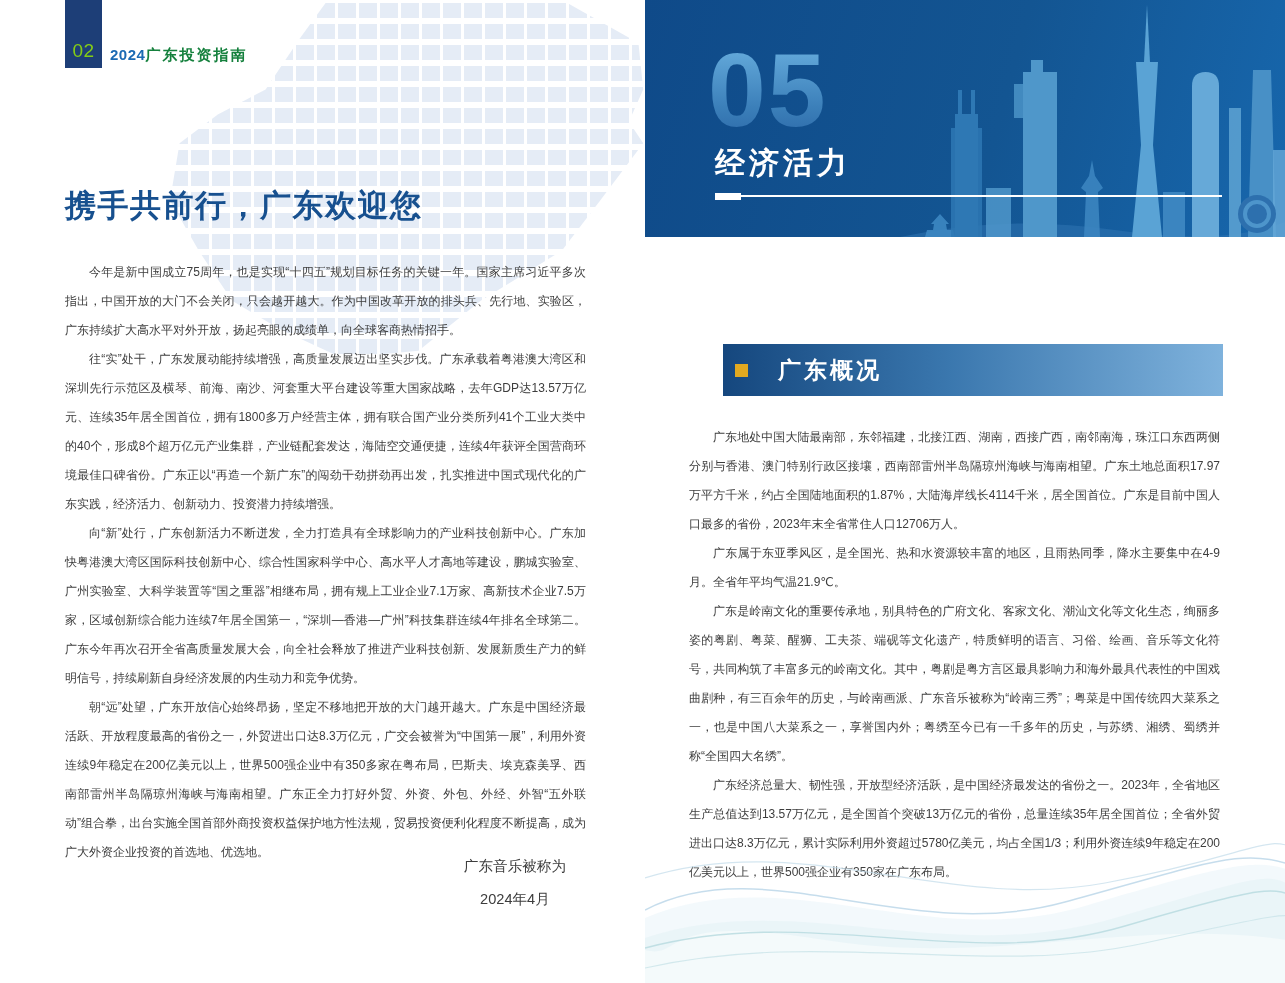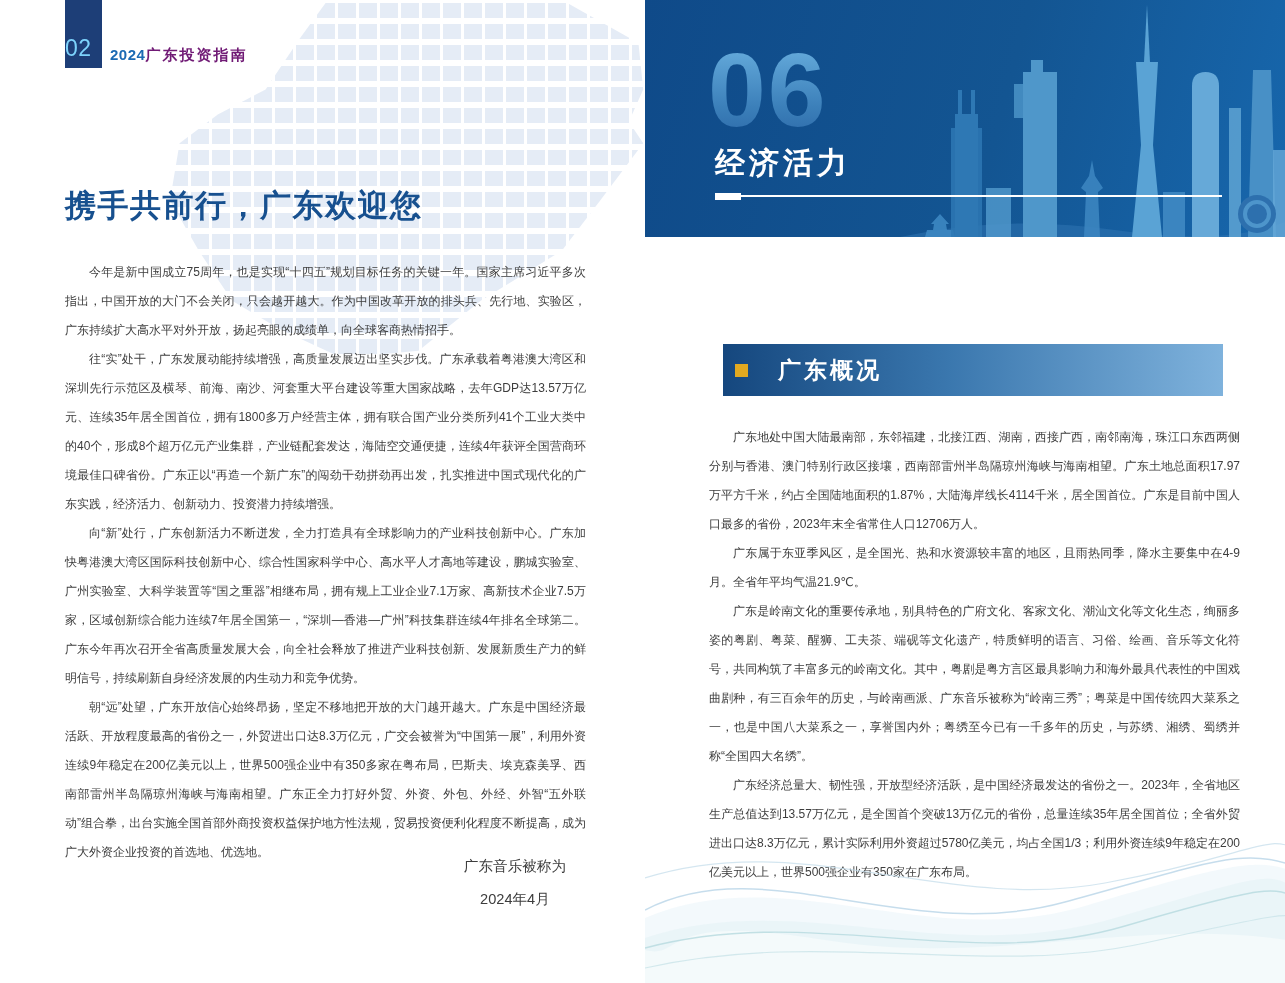--- a/index.html
+++ b/index.html
@@ -12,25 +12,25 @@
   .map-watermark{position:absolute;left:170px;top:0;width:478px;height:358px;opacity:.9;
     background-image:
       linear-gradient(to bottom,#ffffff 0 3px,transparent 3px 18px,#ffffff 18px 21px),
       linear-gradient(to right,#e3eaf5 0 18px,#ffffff 18px 21px);
     background-size:21px 21px,21px 21px;
     clip-path:polygon(33% 0,82% 0,90% 6%,98% 12%,99% 25%,96% 34%,99% 40%,90% 56%,82% 70%,
       65% 84%,52% 98%,36% 100%,23% 92%,13% 84%,6% 70%,0 56%,2% 40%,10% 32%,20% 25%,27% 11%);
   }
 
   .pageno-bar{position:absolute;left:65px;top:0;width:37px;height:68px;background:#1d3e77;}
-  .pageno{position:absolute;left:0;bottom:6px;width:100%;
-          color:#7dd3fc;font-size:23px;letter-spacing:.5px;}
+  .pageno{position:absolute;left:0;bottom:6px;width:100%;text-align:center;
+          color:#84cc16;font-size:19px;letter-spacing:.5px;}
   .doc-title{position:absolute;left:110px;top:46px;font-size:15px;font-weight:bold;letter-spacing:.5px;}
   .doc-title .year{color:#1b6ab3;}
-  .doc-title .doc-name{color:#701a75;letter-spacing:2px;}
+  .doc-title .doc-name{color:#15803d;letter-spacing:2px;}
 
   .welcome-title{position:absolute;left:65px;top:185px;margin:0;font-size:31px;font-weight:bold;
                  color:#17508f;letter-spacing:1.5px;white-space:nowrap;}
 
   .body-text{font-size:12px;line-height:29px;color:#3d3d3d;text-align:justify;}
   .body-text p{margin:0;text-indent:2em;}
   .body-left{position:absolute;left:65px;top:258px;width:521px;}
 
   .signature{position:absolute;left:65px;top:850px;width:521px;text-align:right;
              font-size:14.6px;color:#3d3d3d;}
@@ -52,21 +52,21 @@
                 display:flex;align-items:center;}
   .rule-thick{width:26px;height:7px;background:#ffffff;}
   .rule-thin{flex:1;height:2px;background:#ffffff;}
 
   .section-bar{position:absolute;left:78px;top:344px;width:500px;height:52px;
                background:linear-gradient(90deg,#15477e 0%,#3a77ae 45%,#7fb2dc 100%);
                display:flex;align-items:center;gap:20px;}
   .bullet{width:13px;height:13px;background:#e2a920;margin-left:12px;flex:0 0 auto;}
   .section-title{color:#ffffff;font-size:23px;font-weight:bold;letter-spacing:3px;margin-left:10px;}
 
-  .body-right{position:absolute;left:64px;top:423px;width:531px;}
+  .body-right{position:absolute;left:44px;top:423px;width:531px;}
 
   .waves{position:absolute;left:0;bottom:0;width:640px;height:165px;}
 </style>
 </head>
 <body>
 
 <div class="canvas">
 
   <section class="page-left">
     <div class="map-watermark"></div>
@@ -127,21 +127,21 @@
 
         <rect x="344" y="108" width="12" height="129" fill="#5aa0d0" opacity="0.9"></rect>
 
         <path d="M363 237 L368 70 L386 70 L391 237 Z" fill="#4890c6"></path>
 
         <rect x="388" y="150" width="12" height="87" fill="#66a9d8" opacity="0.8"></rect>
 
         <circle cx="372" cy="214" r="19" fill="#2d70ae"></circle>
         <circle cx="372" cy="214" r="12" fill="none" stroke="#4d95cb" stroke-width="4"></circle>
       </svg>
-      <div class="chapter-number">06</div>
+      <div class="chapter-number">05</div>
       <div class="chapter-title">经济活力</div>
       <div class="chapter-rule">
         <span class="rule-thick"></span>
         <span class="rule-thin"></span>
       </div>
     </div>
 
     <div class="section-bar">
       <span class="bullet"></span>
       <span class="section-title">广东概况</span>

